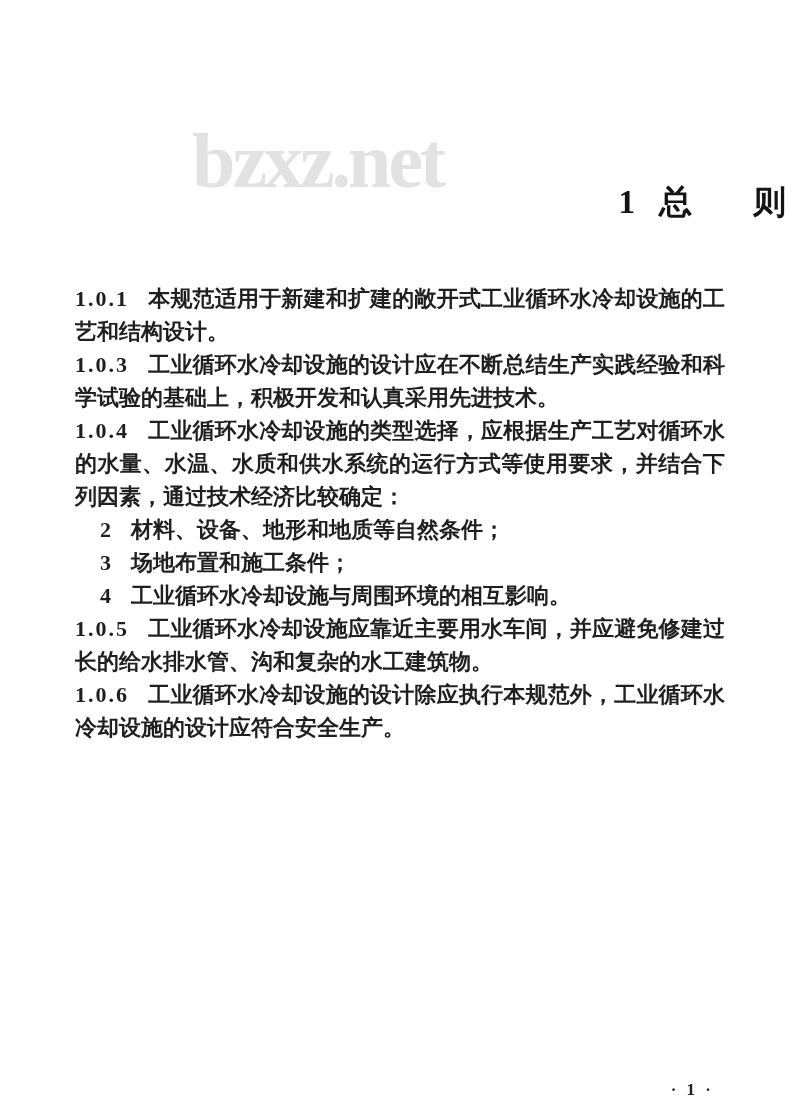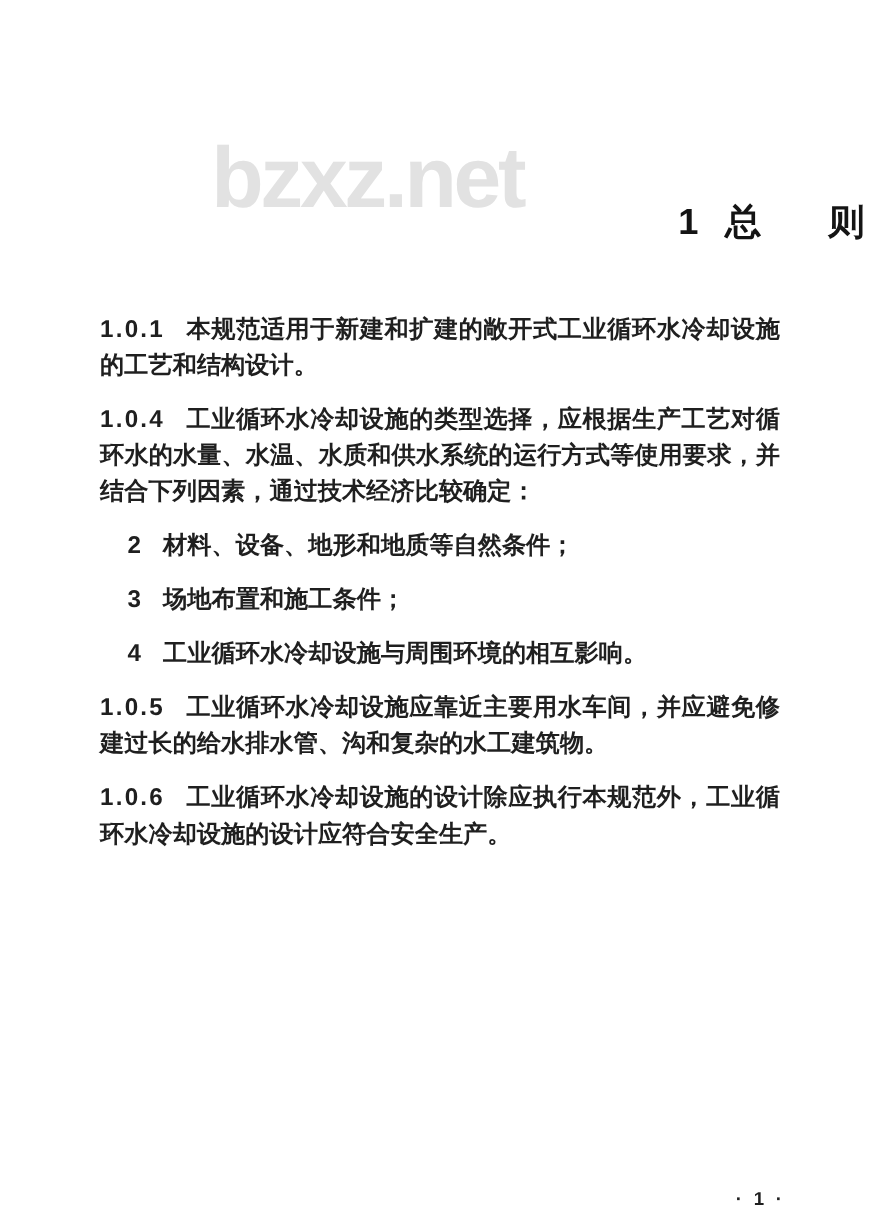--- a/index.html
+++ b/index.html
@@ -3,21 +3,21 @@
 <meta charset="utf-8">
 <style>
   html, body { margin: 0; padding: 0; background: #888; }
   .page {
     position: relative;
     width: 800px;
     height: 1120px;
     margin: 0 auto;
     background: #ffffff;
     overflow: hidden;
-    font-family: Liberation Sans, sans-serif;
+    font-family: Liberation Serif, serif;
   }
   .watermark {
     position: absolute;
     left: 192px;
     top: 116px;
     font-size: 78px;
     font-weight: bold;
     letter-spacing: -3px;
     color: #e2e2e2;
     user-select: none;
@@ -38,21 +38,21 @@
   .doc-title .t-text { letter-spacing: 14px; }
   .content {
     position: relative;
     margin: 60px 75px 0 75px;
     color: #1f1f1f;
     font-size: 22px;
     font-weight: bold;
     line-height: 33px;
   }
   p.block {
-    margin: 16px;
+    margin: 0;
     text-align: justify;
     text-align-last: left;
   }
   p.block .cnum {
     letter-spacing: 2px;
     margin-right: 19px;
     white-space: nowrap;
   }
   p.item .cnum {
     margin-left: 25px;
@@ -77,20 +77,21 @@
 
   <div class="watermark">bzxz.net</div>
 
   <h1 class="doc-title"><span class="t-num">1</span><span class="t-text">总　则</span></h1>
 
   <div class="content">
 
     <p class="block clause"><span class="cnum">1.0.1</span><span class="ctext">本规范适用于新建和扩建的敞开式工业循环水冷却设施的工艺和结构设计。</span></p>
 
 
+    <p class="block clause"><span class="cnum">1.0.3</span><span class="ctext">工业循环水冷却设施的设计应在不断总结生产实践经验和科学试验的基础上，积极开发和认真采用先进技术。</span></p>
 
     <p class="block clause"><span class="cnum">1.0.4</span><span class="ctext">工业循环水冷却设施的类型选择，应根据生产工艺对循环水的水量、水温、水质和供水系统的运行方式等使用要求，并结合下列因素，通过技术经济比较确定：</span></p>
 
 
     <p class="block item"><span class="cnum">2</span><span class="ctext">材料、设备、地形和地质等自然条件；</span></p>
 
     <p class="block item"><span class="cnum">3</span><span class="ctext">场地布置和施工条件；</span></p>
 
     <p class="block item"><span class="cnum">4</span><span class="ctext">工业循环水冷却设施与周围环境的相互影响。</span></p>
 

